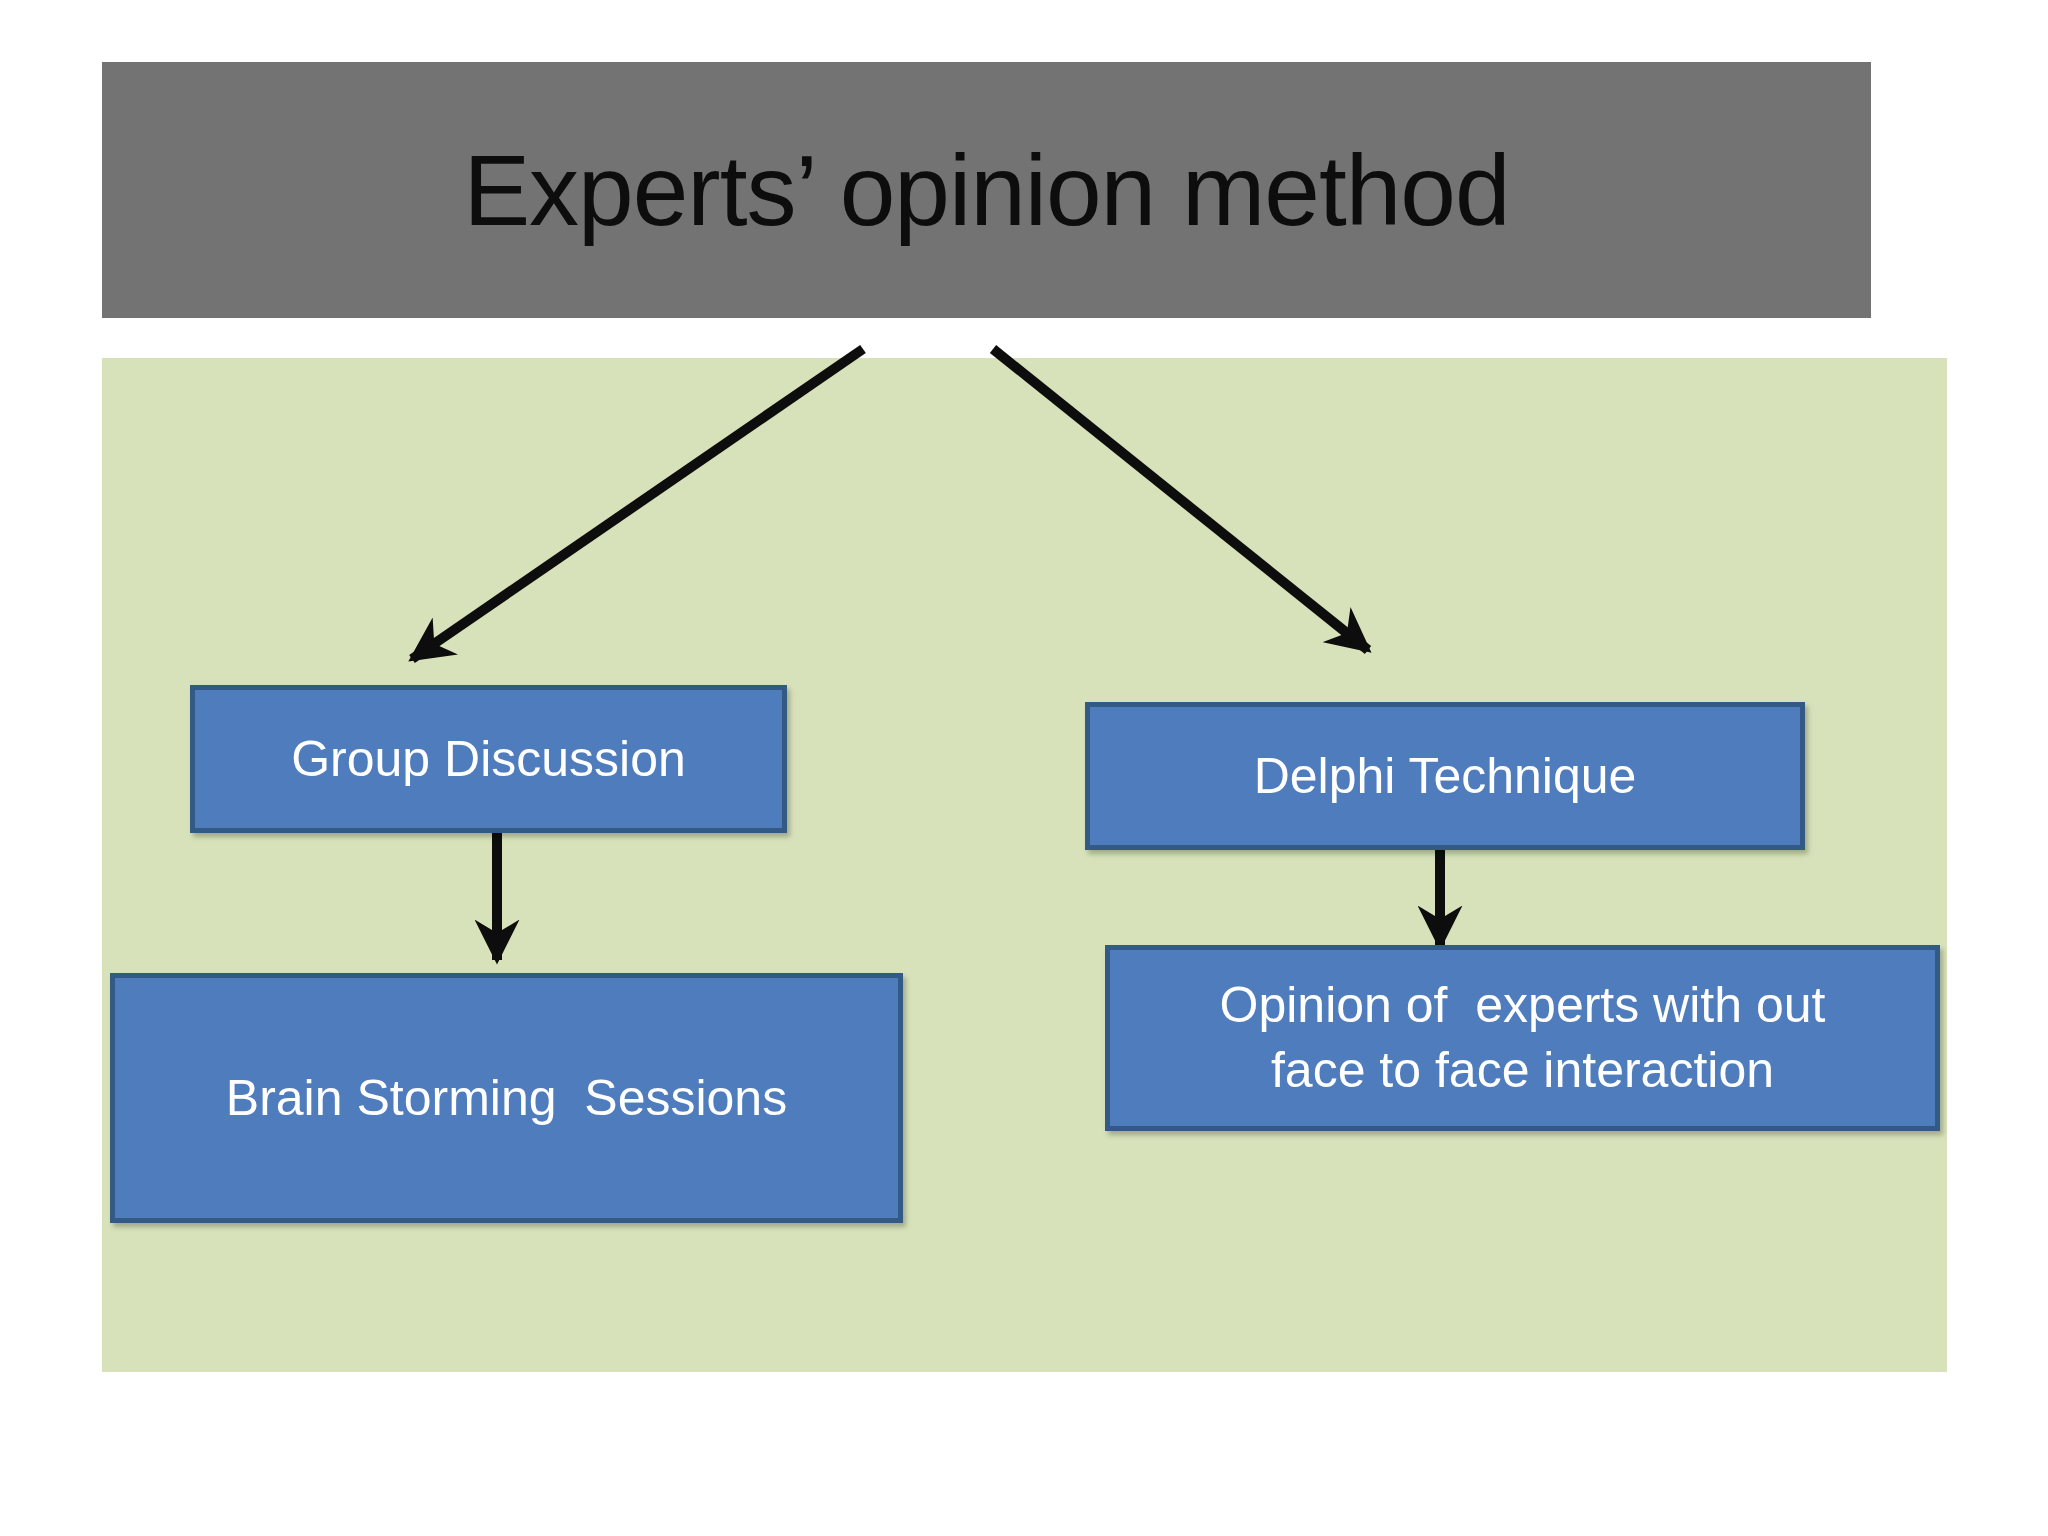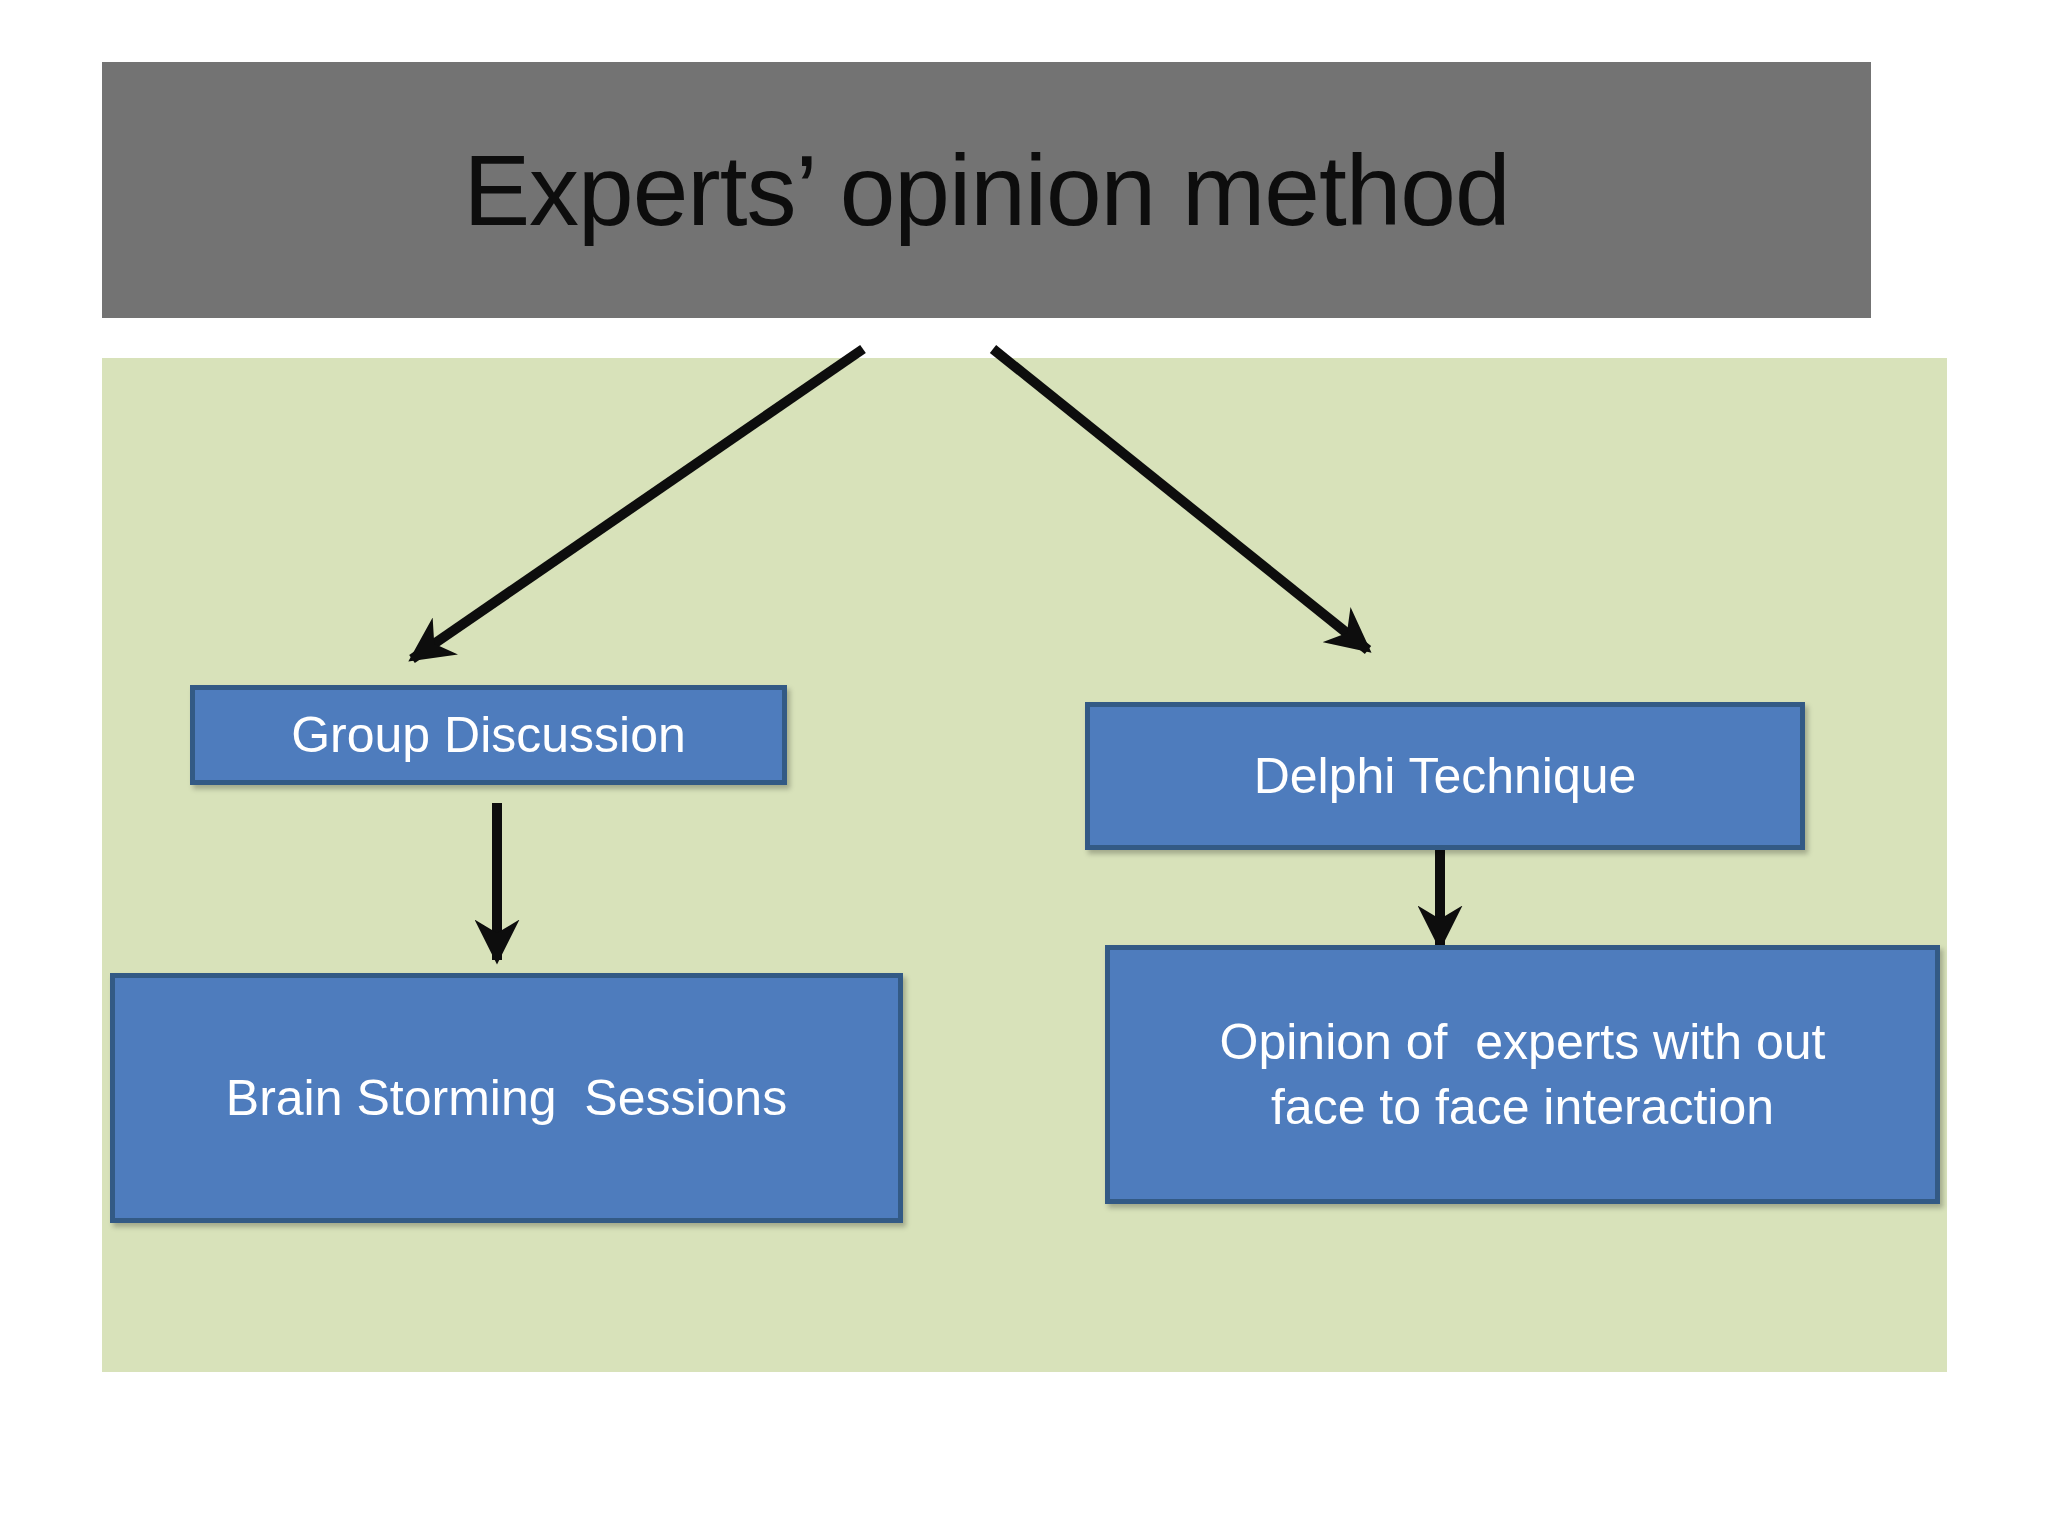--- a/index.html
+++ b/index.html
@@ -49,24 +49,24 @@
     align-items: center;
     justify-content: center;
     color: #ffffff;
     text-align: center;
   }
   .node-label {
     white-space: pre-wrap;
     font-size: 50px;
     line-height: 1.3;
   }
-  .n-group   { left: 190px;  top: 685px; width: 597px; height: 100px; }
+  .n-group   { left: 190px;  top: 685px; width: 597px; height: 148px; }
   .n-delphi  { left: 1085px; top: 702px; width: 720px; height: 148px; }
   .n-brain   { left: 110px;  top: 973px; width: 793px; height: 250px; }
-  .n-opinion { left: 1105px; top: 945px; width: 835px; height: 259px; }
+  .n-opinion { left: 1105px; top: 945px; width: 835px; height: 186px; }
 </style>
 </head>
 <body>
 
 <div class="slide">
 
   <header class="banner">
     <h1>Experts’ opinion method</h1>
   </header>
 

